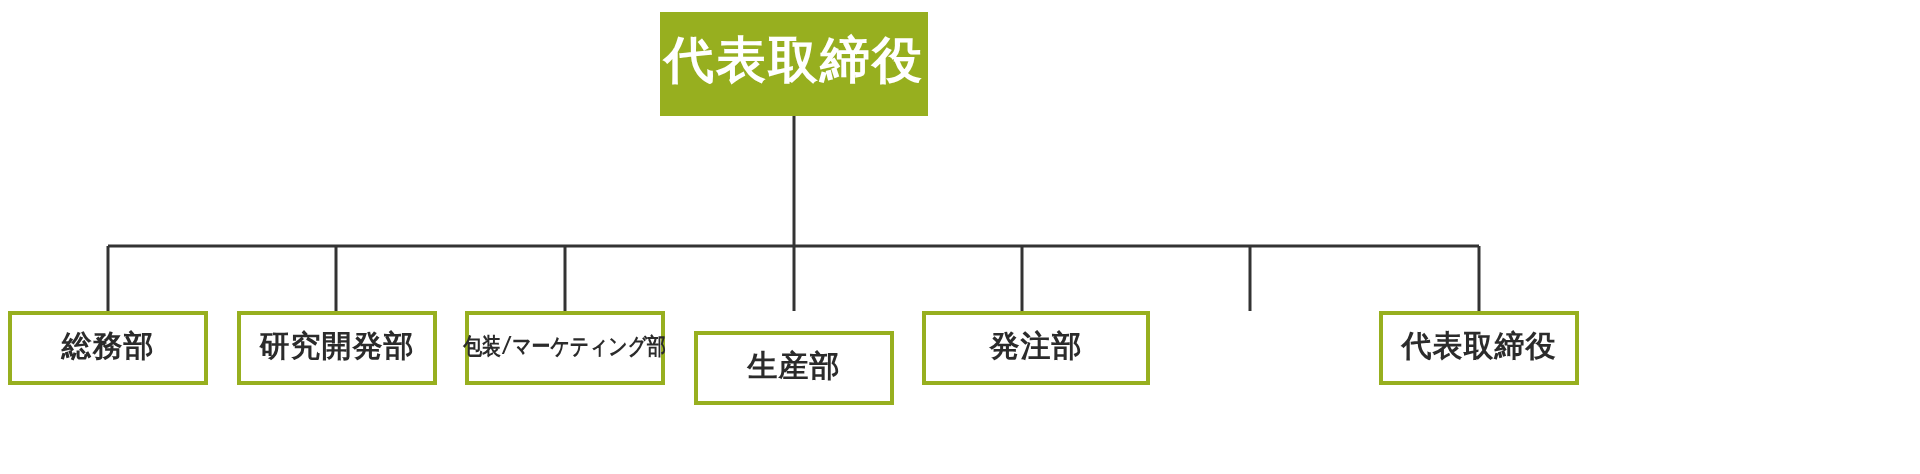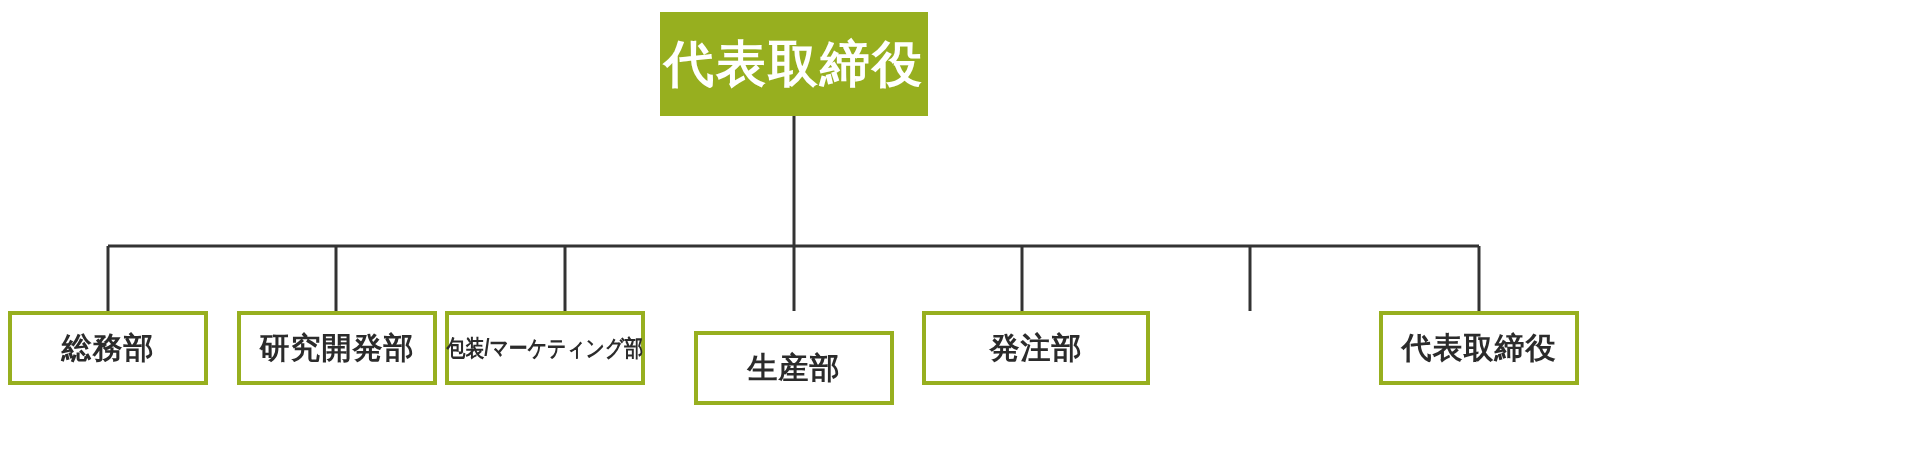--- a/index.html
+++ b/index.html
@@ -5,21 +5,21 @@
   html, body {
     margin: 0;
     padding: 0;
     background: #ffffff;
   }
   #org-chart {
     position: relative;
     width: 1920px;
     height: 474px;
     background: #ffffff;
-    font-family: Liberation Sans, sans-serif;
+    font-family: Liberation Mono, monospace;
     overflow: hidden;
   }
 
   
   .root-node {
     position: absolute;
     left: 660px;
     top: 12px;
     width: 268px;
     height: 104px;
@@ -109,21 +109,21 @@
   <div class="dept-row">
 
     <div class="dept-node" style="left:8px; width:200px;">
       <span class="dept-label">総務部</span>
     </div>
 
     <div class="dept-node" style="left:237px; width:200px;">
       <span class="dept-label">研究開発部</span>
     </div>
 
-    <div class="dept-node" style="left:445px; width:200px;">
+    <div class="dept-node" style="left:465px; width:200px;">
       <span class="dept-label compact">包装/マーケティング部</span>
     </div>
 
     <div class="dept-node" style="left:694px; width:200px;margin-top:20px;">
       <span class="dept-label">生産部</span>
     </div>
 
     <div class="dept-node" style="left:922px; width:228px;">
       <span class="dept-label">発注部</span>
     </div>

